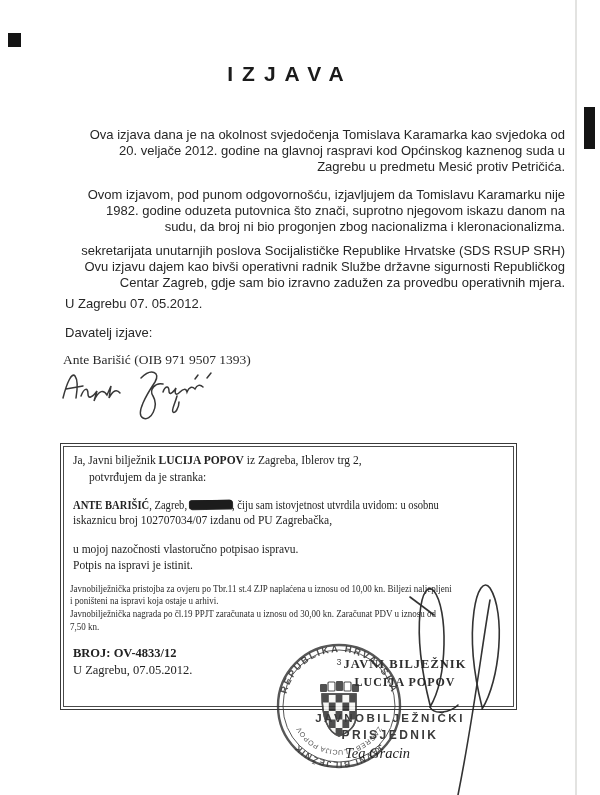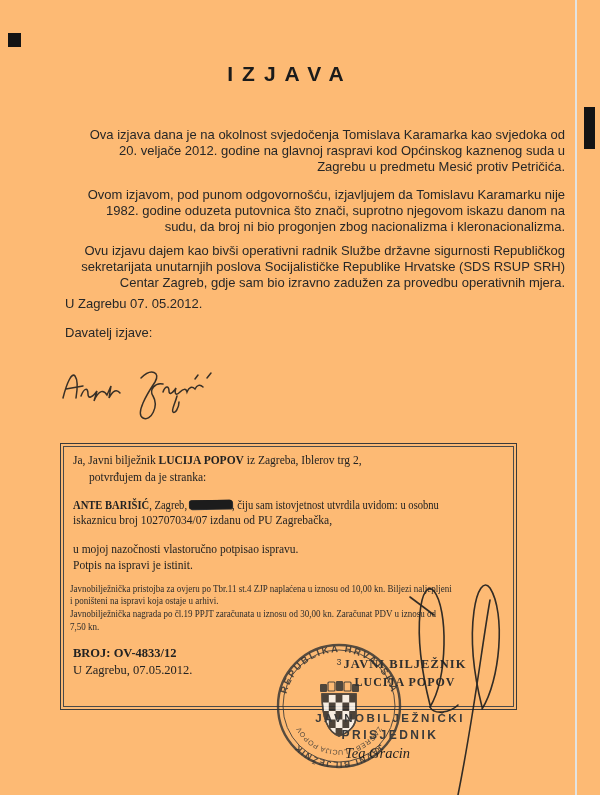--- a/index.html
+++ b/index.html
@@ -1,18 +1,18 @@
 <!DOCTYPE html>
 <html><head>
 <meta charset="utf-8">
 <style>
   html,body{margin:0;padding:0;background:#d8d8d8;}
   .page{
     position:relative;width:600px;height:795px;margin:0 auto;
-    background:#fdba74;overflow:hidden;
+    background:#ffffff;overflow:hidden;
     font-family:"Liberation Sans", sans-serif;color:#222;
   }
   .scan-edge{position:absolute;top:0;width:2px;height:795px;background:#e3e3e1;}
   .artifact{position:absolute;background:#141414;}
   .doc-title{
     position:absolute;top:62px;left:0;width:580px;text-align:center;
     font-size:21px;font-weight:bold;letter-spacing:9px;color:#1b1b1b;
   }
   .para{position:absolute;left:65px;width:500px;font-size:13px;line-height:15.8px;color:#272727;}
   .line{white-space:nowrap;text-align:right;}
@@ -51,27 +51,28 @@
     <div class="line">Zagrebu u predmetu Mesić protiv Petričića.</div>
   </div>
 
   <div class="para" style="top:187px;">
     <div class="line">Ovom izjavom, pod punom odgovornošću, izjavljujem da Tomislavu Karamarku nije</div>
     <div class="line">1982. godine oduzeta putovnica što znači, suprotno njegovom iskazu danom na</div>
     <div class="line">sudu, da broj ni bio progonjen zbog nacionalizma i kleronacionalizma.</div>
   </div>
 
   <div class="para" style="top:243px;">
+    <div class="line">sekretarijata unutarnjih poslova Socijalističke Republike Hrvatske (SDS RSUP SRH)</div>
     <div class="line">Ovu izjavu dajem kao bivši operativni radnik Službe državne sigurnosti Republičkog</div>
-    <div class="line">sekretarijata unutarnjih poslova Socijalističke Republike Hrvatske (SDS RSUP SRH)</div>
     <div class="line">Centar Zagreb, gdje sam bio izravno zadužen za provedbu operativnih mjera.</div>
   </div>
 
   <div class="plain" style="top:296px;">U Zagrebu 07. 05.2012.</div>
   <div class="plain" style="top:325px;">Davatelj izjave:</div>
+  <div class="serifline" style="top:352px;">Ante Barišić (OIB 971 9507 1393)</div>
 
   <svg style="position:absolute;left:55px;top:362px;" width="190" height="62" viewBox="0 0 190 62">
     <g fill="none" stroke="#1d1d1d" stroke-width="1.5" stroke-linecap="round" opacity="0.88">
       <path d="M 8 36 C 12 20 17 10 20 14 C 23 18 22 30 21 36 M 11 27 L 28 24"></path>
       <path d="M 26 34 c 3 -8 7 -9 7 -2 c 0 5 4 4 9 -3 l -3 10 c 5 -12 10 -11 13 -6 l 4 -9 l -2 12 c 4 -8 8 -9 11 -5"></path>
       <path d="M 86 16 C 96 6 106 10 100 20 C 92 32 80 52 88 56 C 96 60 104 44 98 34 C 94 28 100 20 108 22"></path>
       <path d="M 108 30 c 2 -6 6 -7 6 -1 c 0 4 3 3 7 -3 c -2 6 0 8 4 4 c 3 -3 6 -4 7 0 c 2 -5 5 -6 8 -3 c 2 -4 5 -5 8 -2"></path>
       <path d="M 140 17 l 3 -4 M 152 16 l 4 -5"></path>
       <path d="M 122 34 c -2 8 -6 14 -4 16 c 2 2 6 -4 6 -10"></path>
     </g>

